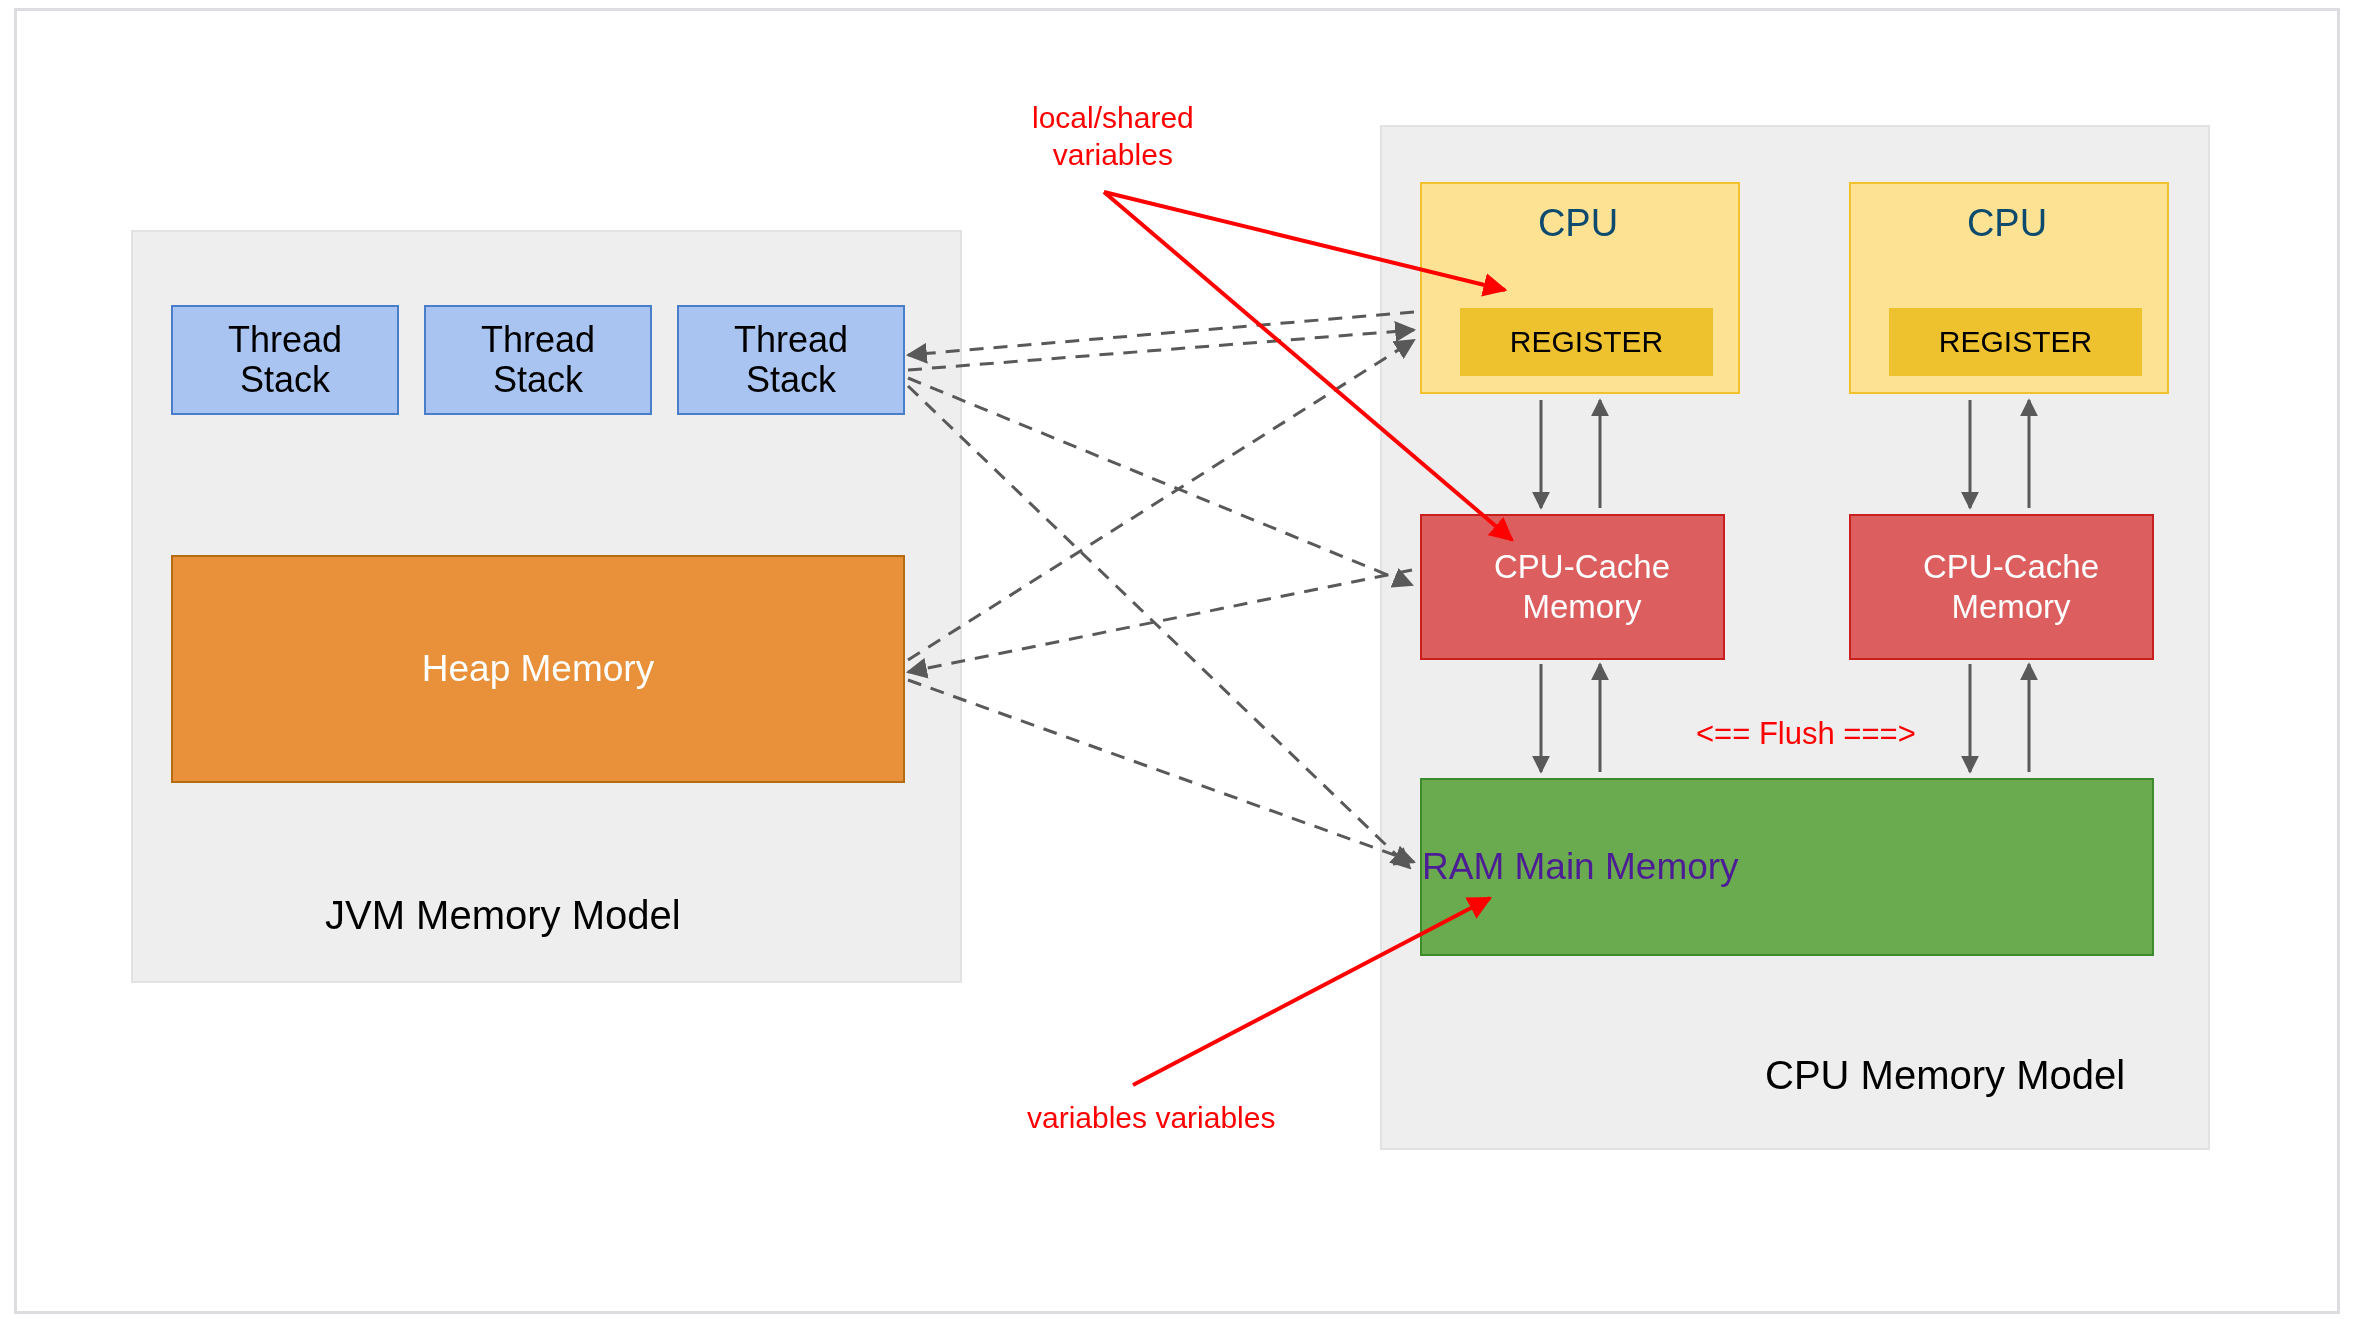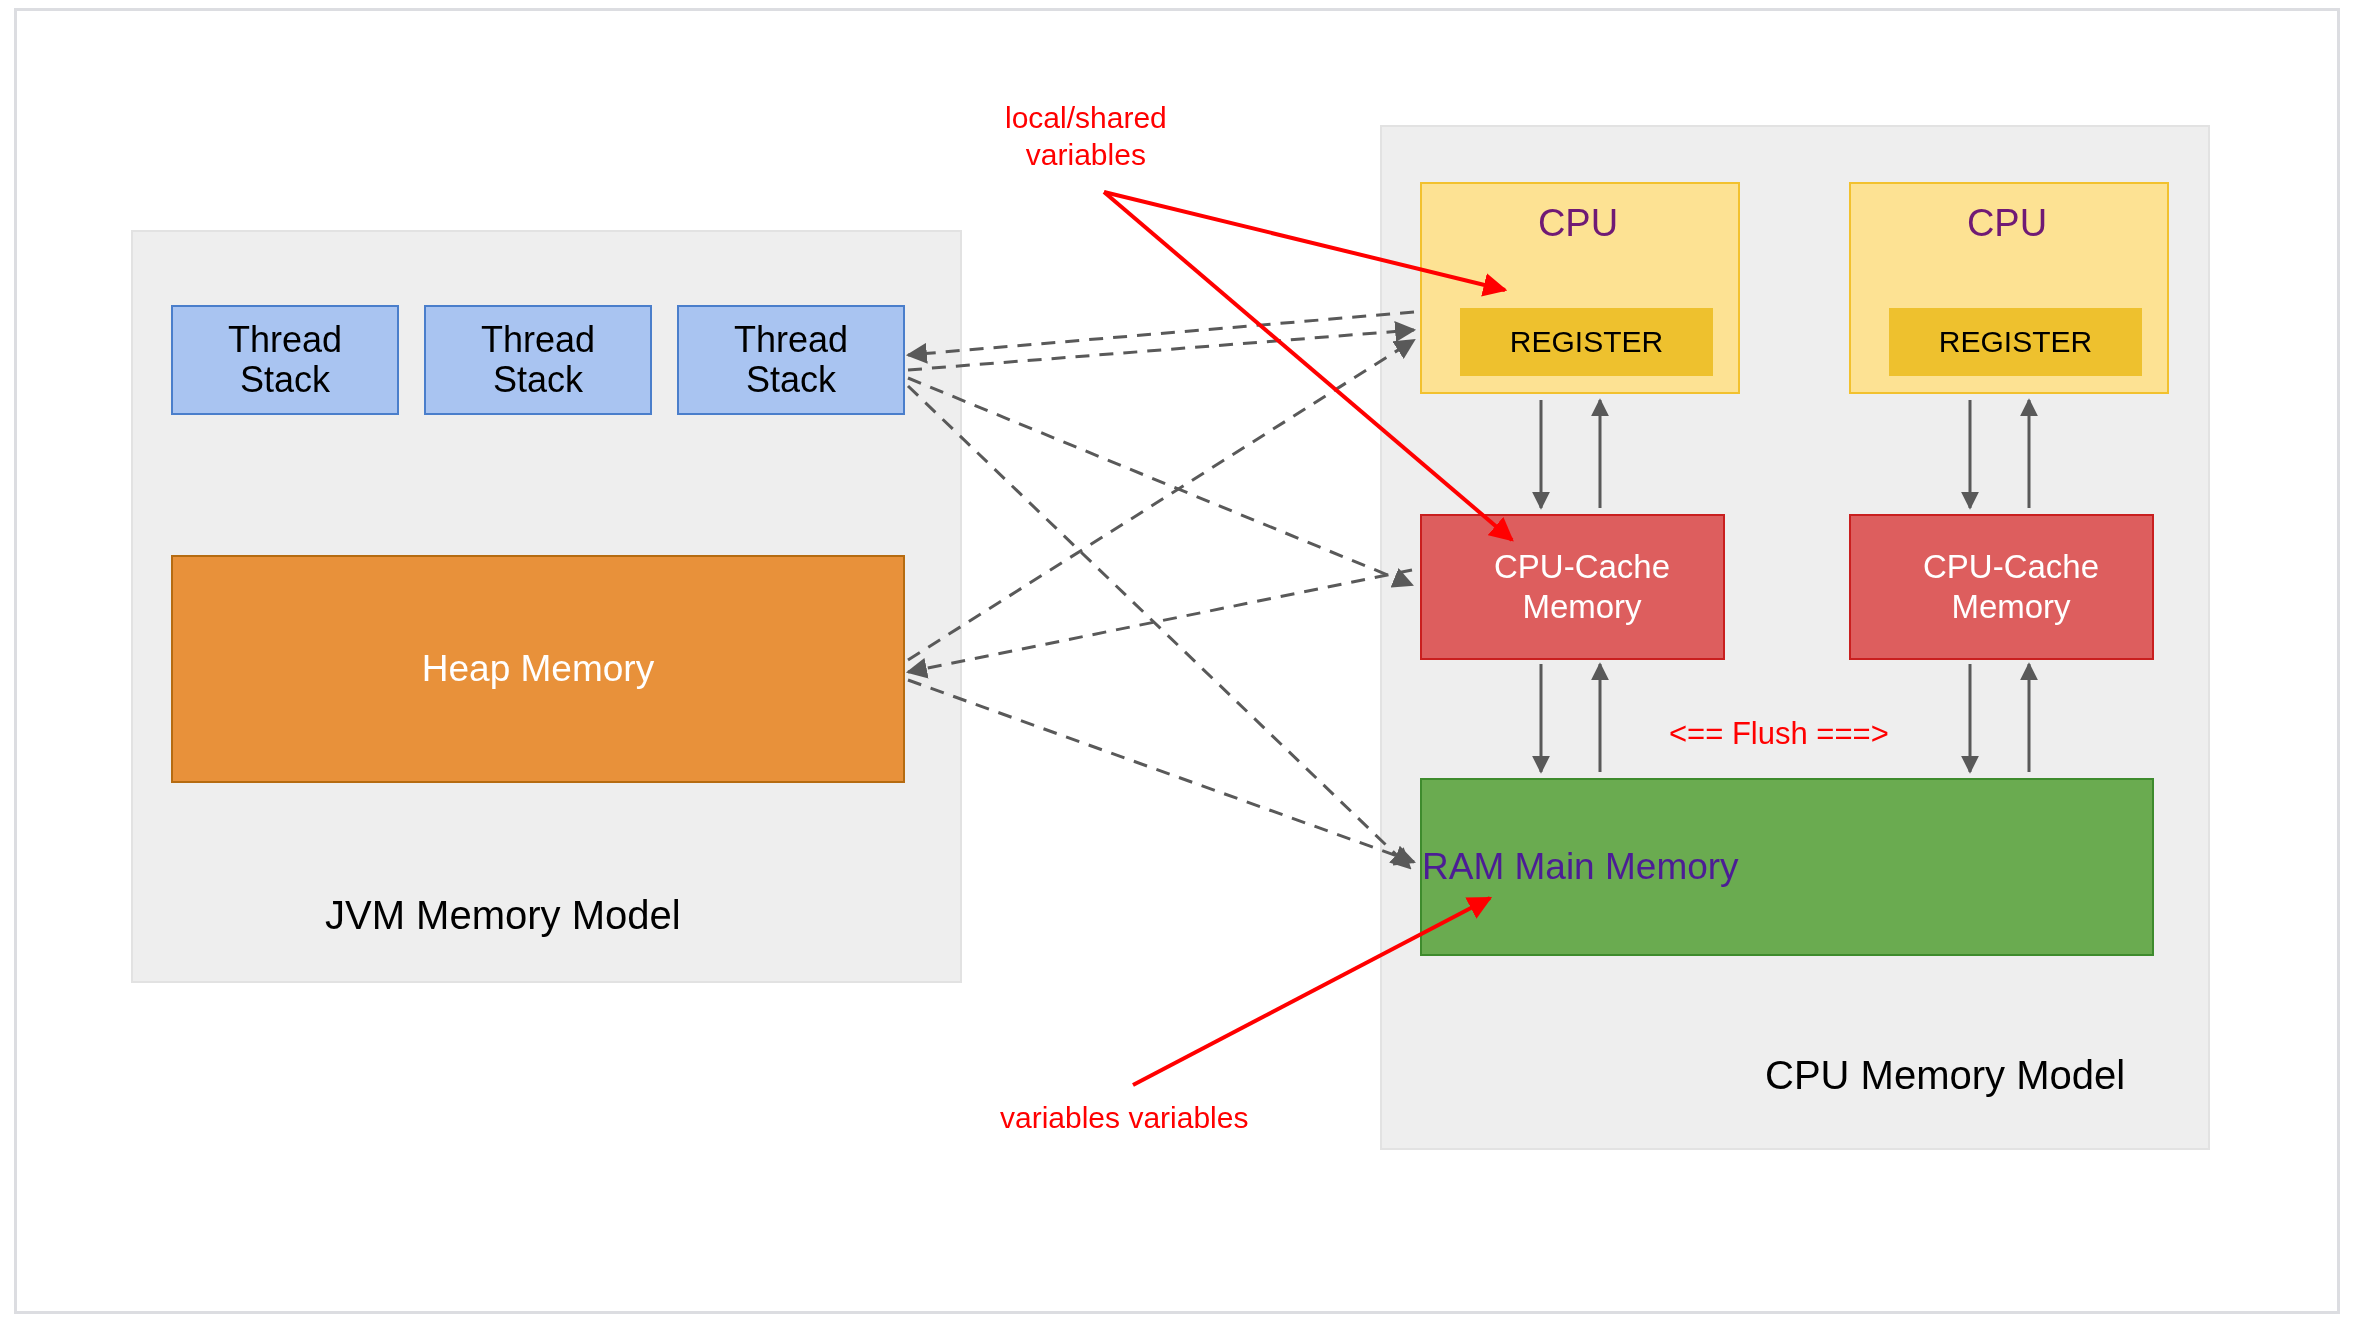--- a/index.html
+++ b/index.html
@@ -92,21 +92,21 @@
     top: 182px;
   }
   #cpu-box-0 { left: 1420px; }
   #cpu-box-1 { left: 1849px; }
   .cpu-label {
     position: absolute;
     left: 0; right: 4px;
     top: 18px;
     text-align: center;
     font-size: 38px;
-    color: #701a75;
+    color: #0c4a6e;
   }
   .register-box {
     position: absolute;
     left: 38px;
     top: 96px;
     width: 253px;
     height: 68px;
     background: #eec12e;
     display: flex;
     align-items: center;
@@ -153,20 +153,21 @@
   }
 
   
   .annot {
     position: absolute;
     color: #ff0000;
     font-size: 30px;
     line-height: 1.22;
     white-space: pre;
     text-align: center;
+    margin-left: 27px;
   }
   #annot-local-shared { left: 1005px; top: 100px; }
   #annot-volatile     { left: 1000px; top: 1100px; }
   #annot-flush        { left: 1669px; top: 715px; font-size: 31px; }
 
   
   #connectors {
     position: absolute;
     left: 0; top: 0;
     width: 2354px;

